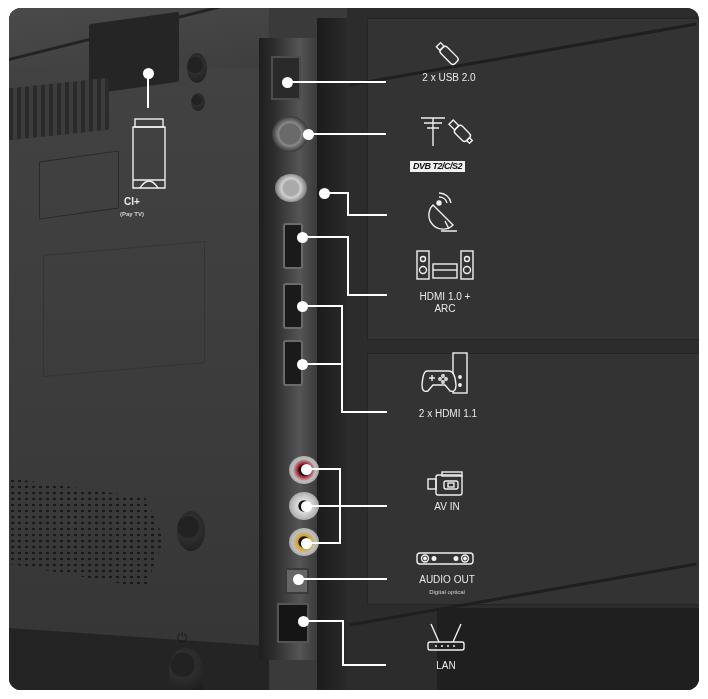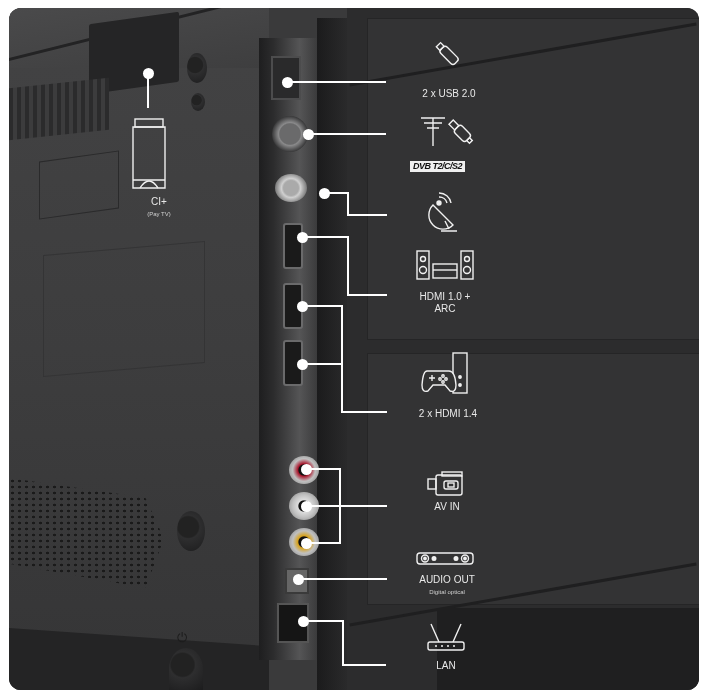--- a/index.html
+++ b/index.html
@@ -91,36 +91,36 @@
   <div class="dot" style="left:134px;top:60px;"></div>
   <div class="ln" style="left:138px;top:66px;width:2px;height:34px;"></div>
   <div class="icon" style="left:122px;top:110px;">
     <svg width="36" height="72" viewBox="0 0 36 72" fill="none" stroke="#f0f0f0" stroke-width="1.4">
       <rect x="4" y="1" width="28" height="8"></rect>
       <path d="M2 9 H34 V70 H2 Z"></path>
       <path d="M2 62 H34"></path>
       <path d="M9 70 Q18 56 27 70"></path>
     </svg>
   </div>
-  <div class="label" style="left:128px;top:188px;width:44px;">
+  <div class="label" style="left:101px;top:188px;width:44px;font-weight:bold;">
     <span>CI+</span>
     <span class="sublabel">(Pay TV)</span>
   </div>
 
   <div class="dot" style="left:273px;top:69px;"></div>
   <div class="ln" style="left:279px;top:73px;width:98px;height:2px;"></div>
   <div class="icon" style="left:424px;top:32px;">
     <svg width="30" height="30" viewBox="0 0 30 30" fill="none" stroke="#f0f0f0" stroke-width="1.4">
       <g transform="rotate(-45 15 15)">
         <rect x="11" y="6" width="9" height="20" rx="3"></rect>
         <rect x="12.5" y="1" width="6" height="5"></rect>
       </g>
     </svg>
   </div>
-  <div class="label" style="left:405px;top:80px;width:70px;">2 x USB 2.0</div>
+  <div class="label" style="left:405px;top:64px;width:70px;">2 x USB 2.0</div>
 
   <div class="dot" style="left:294px;top:121px;"></div>
   <div class="ln" style="left:300px;top:125px;width:77px;height:2px;"></div>
   <div class="icon" style="left:410px;top:106px;">
     <svg width="56" height="34" viewBox="0 0 56 34" fill="none" stroke="#f0f0f0" stroke-width="1.4">
       <path d="M2 4 H26 M5 9 H23 M8 14 H20 M14 4 V32"></path>
       <g transform="rotate(-45 42 18)">
         <rect x="37" y="12" width="10" height="16" rx="3"></rect>
         <rect x="39" y="4" width="6" height="8"></rect>
         <rect x="40" y="28" width="4" height="4"></rect>
@@ -175,21 +175,21 @@
       <path d="M6 20 H28 Q34 20 35 34 Q35 42 29 40 L24 34 H12 L7 40 Q1 42 1 34 Q2 20 6 20 Z" fill="#333"></path>
       <path d="M8 27 H14 M11 24 V30"></path>
       <circle cx="22" cy="25" r="1.2"></circle>
         <circle cx="25" cy="28" r="1.2"></circle>
         <circle cx="22" cy="31" r="1.2"></circle>
         <circle cx="19" cy="28" r="1.2"></circle>
       <circle cx="39" cy="26" r="1.2" fill="#f0f0f0"></circle>
         <circle cx="39" cy="34" r="1.2" fill="#f0f0f0"></circle>
     </svg>
   </div>
-  <div class="label" style="left:400px;top:400px;width:78px;">2 x HDMI 1.4</div>
+  <div class="label" style="left:400px;top:400px;width:78px;">2 x HDMI 1.1</div>
 
   <div class="dot" style="left:292px;top:456px;"></div>
   <div class="ln" style="left:298px;top:460px;width:34px;height:2px;"></div>
   <div class="dot" style="left:292px;top:493px;"></div>
   <div class="ln" style="left:298px;top:497px;width:80px;height:2px;"></div>
   <div class="dot" style="left:292px;top:530px;"></div>
   <div class="ln" style="left:298px;top:534px;width:34px;height:2px;"></div>
   <div class="ln" style="left:330px;top:460px;width:2px;height:76px;"></div>
   <div class="icon" style="left:417px;top:463px;">
     <svg width="44" height="26" viewBox="0 0 44 26" fill="none" stroke="#f0f0f0" stroke-width="1.4">

